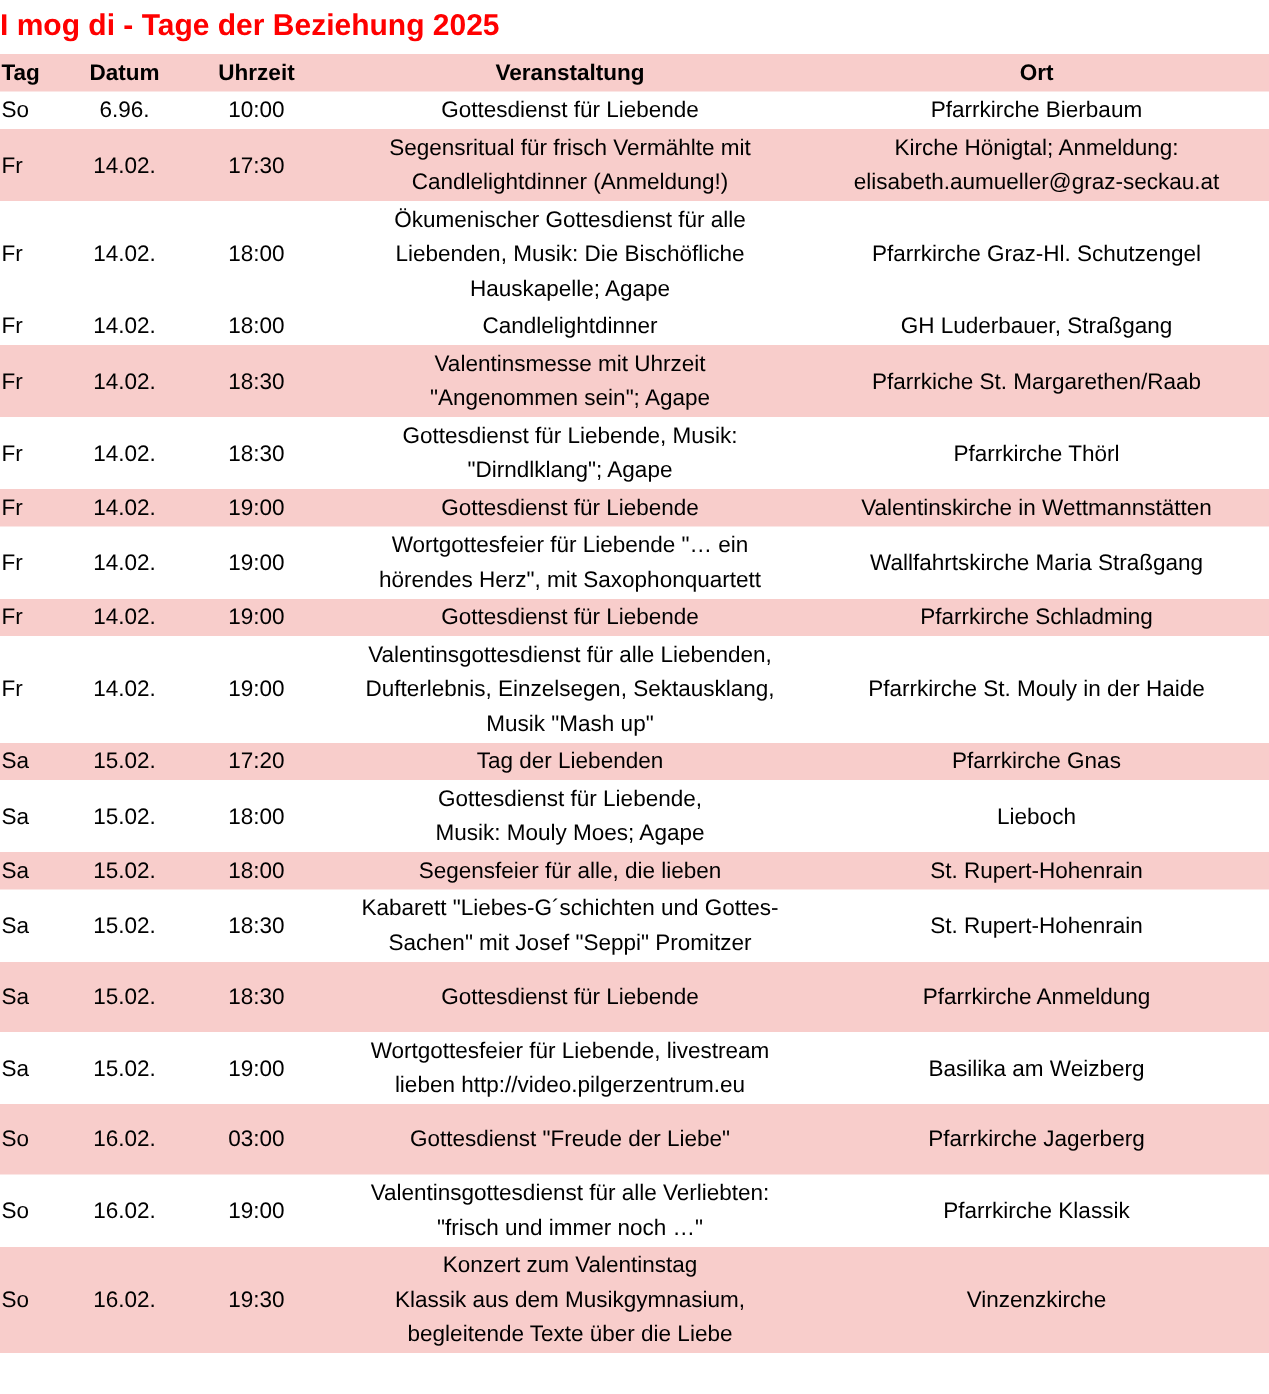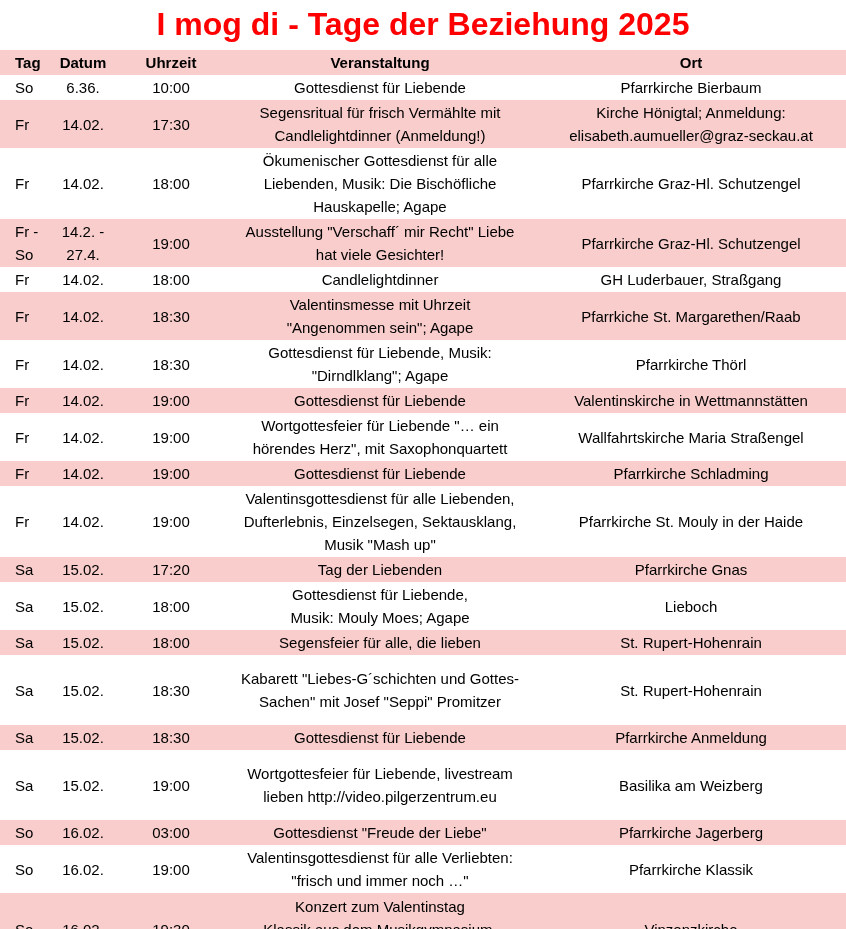--- a/index.html
+++ b/index.html
@@ -6,23 +6,22 @@
   .page {
     width: 846px;
     min-height: 929px;
     background: #ffffff;
     font-family: "Liberation Sans", "DejaVu Sans", sans-serif;
     color: #000000;
     overflow: hidden;
   }
   .title {
     color: #ff0000;
-    font-size: 32px;
+    font-size: 20px;
     font-weight: bold;
-    text-align: center;
     margin: 0;
     padding: 6px 0 7px 0;
     letter-spacing: 0;
   }
   table.events {
     border-collapse: collapse;
     width: 846px;
     table-layout: fixed;
   }
   th, td {
@@ -30,21 +29,21 @@
     font-size: 15px;
     line-height: 23px;
     vertical-align: middle;
     overflow: hidden;
   }
   thead th {
     background: #f8cdcb;
     font-weight: bold;
     text-align: center;
   }
-  th.c-tag, td.c-tag { text-align: left; padding-left: 15px; margin-left: 36px; }
+  th.c-tag, td.c-tag { text-align: left; padding-left: 1px; margin-left: 36px; }
   td { text-align: center; white-space: pre-line; }
   tr.pink td { background: #f8cdcb; }
   tr.white td { background: #ffffff; }
   
   tbody tr:nth-child(15) td,
   tbody tr:nth-child(17) td { padding-top: 12px; padding-bottom: 12px; }
   tbody tr:nth-child(20) td { padding-top: 2px; padding-bottom: 9px; }
 </style>
 </head>
 <body>
@@ -64,21 +63,21 @@
         <th class="c-tag">Tag</th>
         <th class="c-datum">Datum</th>
         <th class="c-uhrzeit">Uhrzeit</th>
         <th class="c-veranstaltung">Veranstaltung</th>
         <th class="c-ort">Ort</th>
       </tr>
     </thead>
     <tbody id="tbody">
         <tr class="white">
           <td class="c-tag">So</td>
-          <td class="c-datum">6.36.</td>
+          <td class="c-datum">6.96.</td>
           <td class="c-uhrzeit">10:00</td>
           <td class="c-veranstaltung">Gottesdienst für Liebende</td>
           <td class="c-ort">Pfarrkirche Bierbaum</td>
         </tr>
         <tr class="pink">
           <td class="c-tag">Fr</td>
           <td class="c-datum">14.02.</td>
           <td class="c-uhrzeit">17:30</td>
           <td class="c-veranstaltung">Segensritual für frisch Vermählte mit
 Candlelightdinner (Anmeldung!)</td>
@@ -87,30 +86,20 @@
         </tr>
         <tr class="white">
           <td class="c-tag">Fr</td>
           <td class="c-datum">14.02.</td>
           <td class="c-uhrzeit">18:00</td>
           <td class="c-veranstaltung">Ökumenischer Gottesdienst für alle
 Liebenden, Musik: Die Bischöfliche
 Hauskapelle; Agape</td>
           <td class="c-ort">Pfarrkirche Graz-Hl. Schutzengel</td>
         </tr>
-        <tr class="pink">
-          <td class="c-tag">Fr -
-So</td>
-          <td class="c-datum">14.2. -
-27.4.</td>
-          <td class="c-uhrzeit">19:00</td>
-          <td class="c-veranstaltung">Ausstellung "Verschaff´ mir Recht" Liebe
-hat viele Gesichter!</td>
-          <td class="c-ort">Pfarrkirche Graz-Hl. Schutzengel</td>
-        </tr>
         <tr class="white">
           <td class="c-tag">Fr</td>
           <td class="c-datum">14.02.</td>
           <td class="c-uhrzeit">18:00</td>
           <td class="c-veranstaltung">Candlelightdinner</td>
           <td class="c-ort">GH Luderbauer, Straßgang</td>
         </tr>
         <tr class="pink">
           <td class="c-tag">Fr</td>
           <td class="c-datum">14.02.</td>
@@ -133,21 +122,21 @@
           <td class="c-uhrzeit">19:00</td>
           <td class="c-veranstaltung">Gottesdienst für Liebende</td>
           <td class="c-ort">Valentinskirche in Wettmannstätten</td>
         </tr>
         <tr class="white">
           <td class="c-tag">Fr</td>
           <td class="c-datum">14.02.</td>
           <td class="c-uhrzeit">19:00</td>
           <td class="c-veranstaltung">Wortgottesfeier für Liebende "… ein
 hörendes Herz", mit Saxophonquartett</td>
-          <td class="c-ort">Wallfahrtskirche Maria Straßengel</td>
+          <td class="c-ort">Wallfahrtskirche Maria Straßgang</td>
         </tr>
         <tr class="pink">
           <td class="c-tag">Fr</td>
           <td class="c-datum">14.02.</td>
           <td class="c-uhrzeit">19:00</td>
           <td class="c-veranstaltung">Gottesdienst für Liebende</td>
           <td class="c-ort">Pfarrkirche Schladming</td>
         </tr>
         <tr class="white">
           <td class="c-tag">Fr</td>

